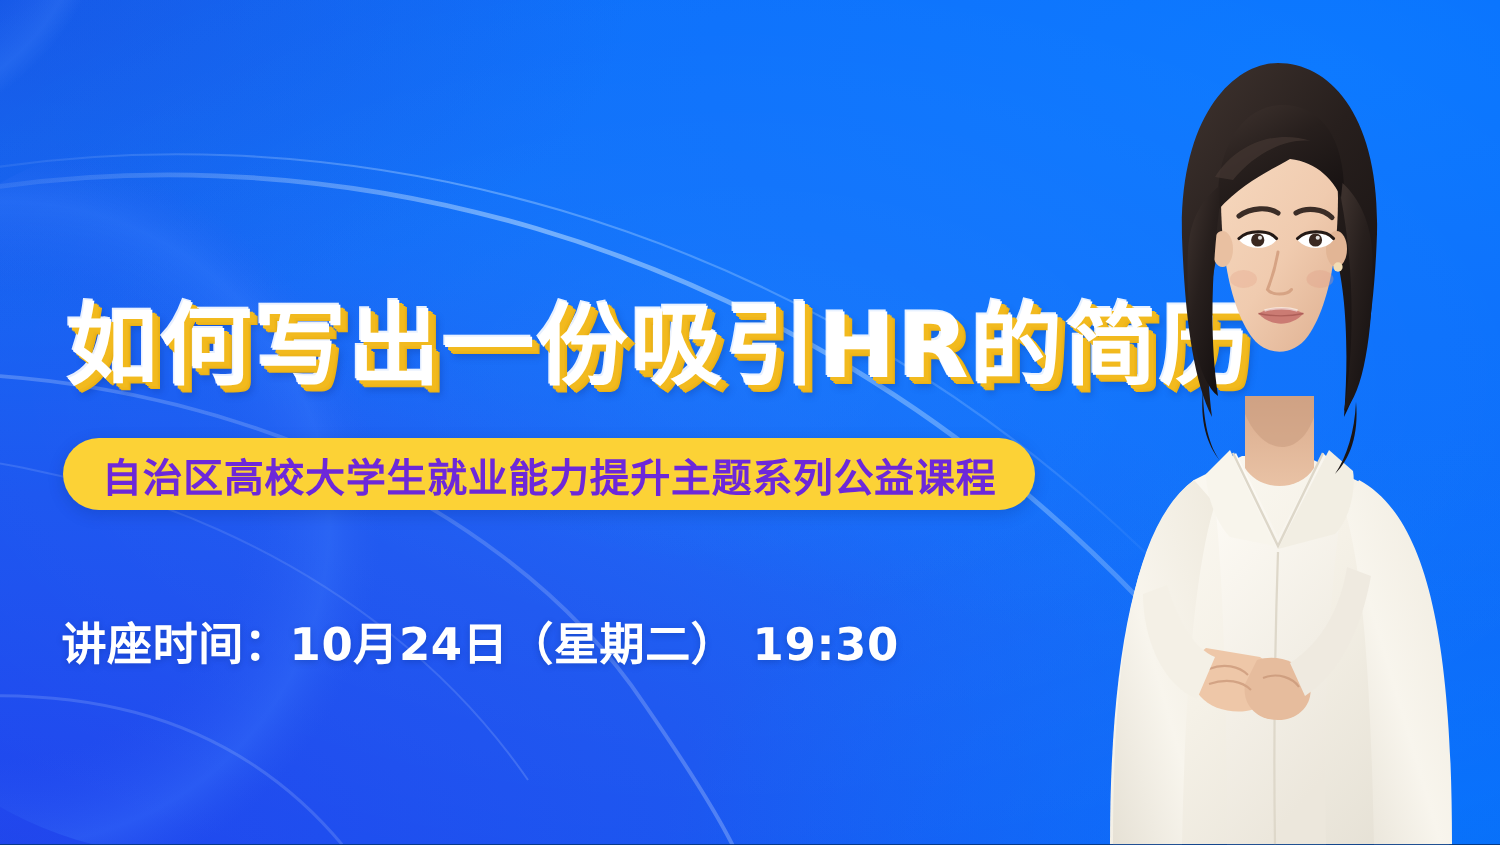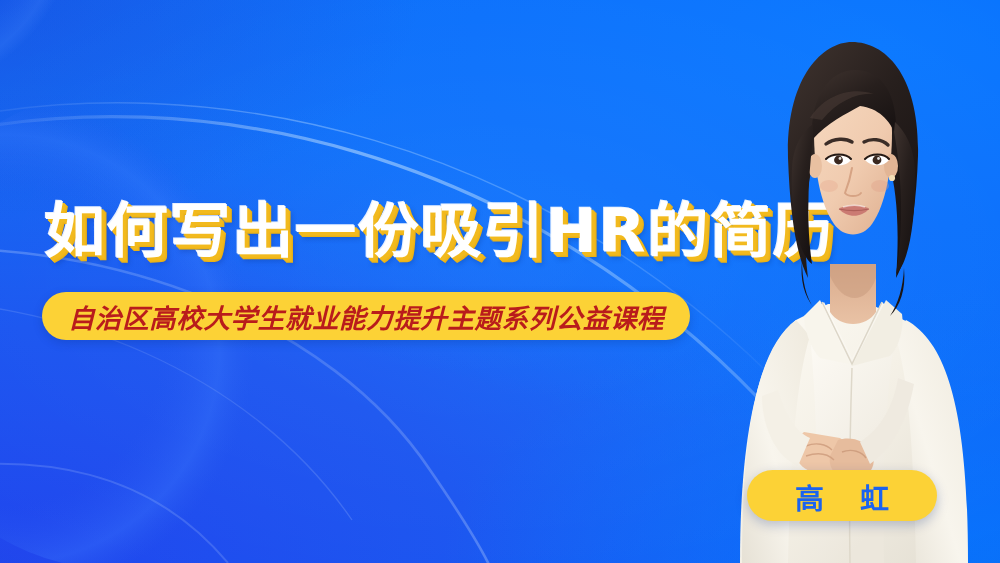--- a/index.html
+++ b/index.html
@@ -101,24 +101,23 @@
     padding: 0 26px;
     border-radius: 26px;
     background: #fcd236;
     display: flex;
     align-items: center;
     box-shadow: 0 3px 10px rgba(6,40,120,.22);
   }
   .pill-course-text {
     font-size: 26.5px;
     font-weight: 700;
-    color: #b91c1c;
+    color: #6d28d9;
     letter-spacing: .6px;
     white-space: nowrap;
-    font-style: italic;
   }
 
   .time-line {
     position: absolute;
     left: 41px;
     top: 405px;
     font-size: 30px;
     font-weight: 700;
     color: #ffffff;
     letter-spacing: .4px;
@@ -315,28 +314,26 @@
                  C 93 118, 102 104, 113 96 Z" fill="url(#hairG)"></path>
         <path d="M194 104 C 202 146, 204 198, 196 246 C 210 234, 216 186, 215 142
                  C 214 120, 206 104, 195 94 Z" fill="url(#hairG)"></path>
         <path d="M110 90 C 124 68, 150 58, 174 66 C 160 64, 138 72, 122 92 Z" fill="#4a3c37" opacity=".55"></path>
         <path d="M102 232 C 100 252, 104 268, 114 280 C 106 270, 102 252, 102 232 Z" fill="#1b1514"></path>
         <path d="M204 240 C 206 262, 200 278, 190 288 C 198 276, 203 260, 204 240 Z" fill="#1b1514"></path>
       </g>
     </svg>
   </div>
 
-  <div class="pill-name">
-    <span class="pill-name-text">高 虹</span>
-  </div>
 
   <div class="content">
 
 
     <div class="headline">如何写出一份吸引HR的简历</div>
 
     <div class="pill-course">
       <span class="pill-course-text">自治区高校大学生就业能力提升主题系列公益课程</span>
     </div>
 
+    <div class="time-line">讲座时间：10月24日（星期二） 19:30</div>
   </div>
 
 </div>
 
 </body></html>

